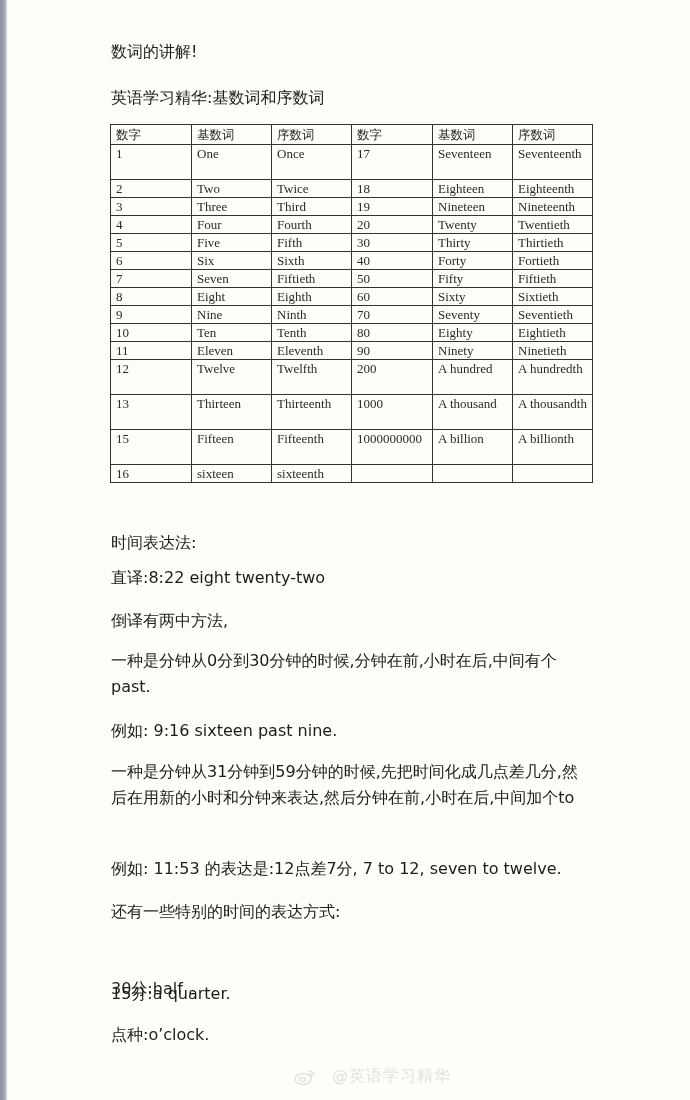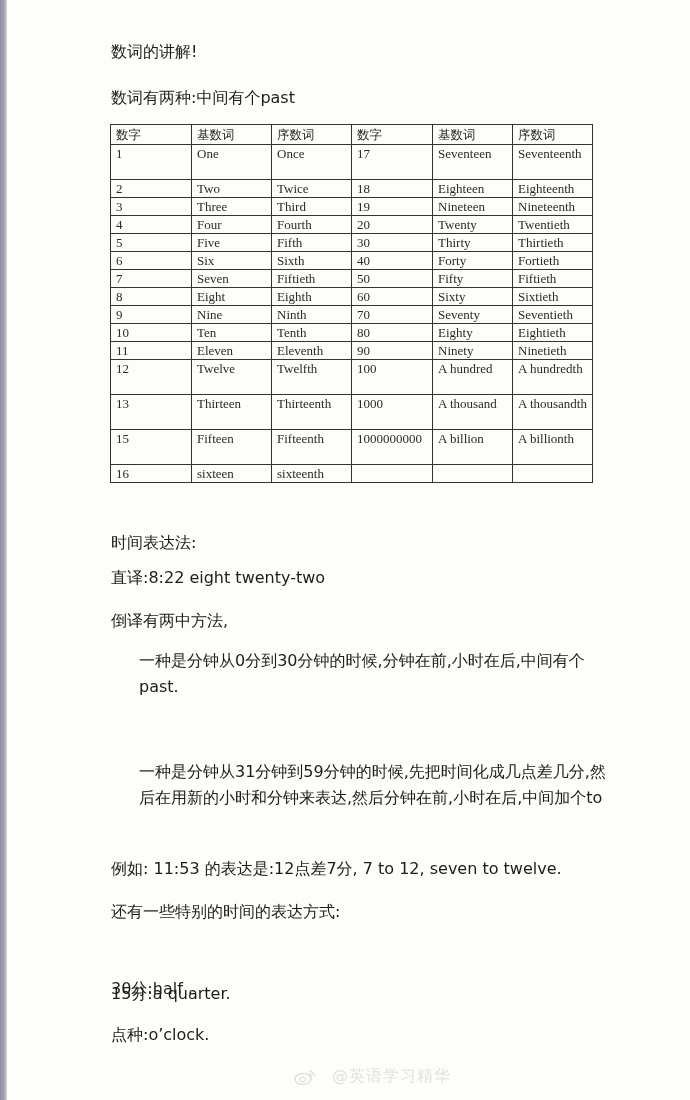--- a/index.html
+++ b/index.html
@@ -12,21 +12,21 @@
   .left-strip {
     position:absolute; left:0; top:0; width:7px; height:1100px;
     background:linear-gradient(90deg,#8f8fa6 0%,#a2a2b2 60%,#d8d8d8 100%);
   }
   .page { position:absolute; left:0; top:0; width:690px; height:836px; }
   .line {
     position:absolute; left:111px;
     font-size:16px; line-height:26px; white-space:nowrap;
     color:#1c1c1c;
   }
-  .line.wrap { white-space:normal; width:480px;margin-left:28px; }
+  .line.wrap { white-space:normal; width:480px; }
 
   table.num-table {
     position:absolute; left:110px; top:124px; width:482px;
     border-collapse:collapse; table-layout:fixed;
     font-family:"Liberation Serif", serif; font-size:13px; color:#2a2a2a;
   }
   table.num-table td, table.num-table th {
     border:1px solid #333; padding:0 5px; vertical-align:top;
     text-align:left; font-weight:normal; line-height:17px; height:17px;
     word-break:break-all;
@@ -40,21 +40,21 @@
   }
   .weibo-icon { width:22px; height:18px; }
 </style>
 </head>
 <body>
 
 <div class="left-strip"></div>
 
 <div class="page">
   <div class="line" style="top:39px;">数词的讲解!</div>
-  <div class="line" style="top:85px;">数词有两种:中间有个past</div>
+  <div class="line" style="top:85px;">英语学习精华:基数词和序数词</div>
 
   <table class="num-table">
     <colgroup>
       <col style="width:81px">
         <col style="width:80px">
         <col style="width:80px">
       <col style="width:81px">
         <col style="width:80px">
         <col style="width:80px">
     </colgroup>
@@ -154,21 +154,21 @@
           <td>Eleven</td>
           <td>Eleventh</td>
           <td>90</td>
           <td>Ninety</td>
           <td>Ninetieth</td>
         </tr>
         <tr class="tall">
           <td>12</td>
           <td>Twelve</td>
           <td>Twelfth</td>
-          <td>100</td>
+          <td>200</td>
           <td>A hundred</td>
           <td>A hundredth</td>
         </tr>
         <tr class="tall">
           <td>13</td>
           <td>Thirteen</td>
           <td>Thirteenth</td>
           <td>1000</td>
           <td>A thousand</td>
           <td>A thousandth</td>
@@ -191,20 +191,21 @@
         </tr>
       </tbody>
   </table>
 
   <div class="line" style="top:530px;">时间表达法:</div>
   <div class="line" style="top:565px;">
     <span>直译:8:22  eight twenty-two</span>
   </div>
   <div class="line" style="top:608px;">倒译有两中方法,</div>
   <div class="line wrap" style="top:648px;">一种是分钟从0分到30分钟的时候,分钟在前,小时在后,中间有个past.</div>
+  <div class="line" style="top:718px;">例如: 9:16  sixteen past nine.</div>
   <div class="line wrap" style="top:759px;">一种是分钟从31分钟到59分钟的时候,先把时间化成几点差几分,然后在用新的小时和分钟来表达,然后分钟在前,小时在后,中间加个to</div>
   <div class="line" style="top:856px;">例如: 11:53 的表达是:12点差7分, 7 to 12, seven to twelve.</div>
   <div class="line" style="top:899px;">还有一些特别的时间的表达方式:</div>
   <div class="line" style="top:940px;margin-top:36px;">30分:half .</div>
   <div class="line" style="top:981px;">15分:a quarter.</div>
   <div class="line" style="top:1022px;">点种:o’clock.</div>
 
   <div class="watermark">
     <svg class="weibo-icon" viewBox="0 0 22 18">
       <ellipse cx="9" cy="11" rx="8" ry="5.5" fill="none" stroke="#e0e0e0" stroke-width="1.6"></ellipse>

